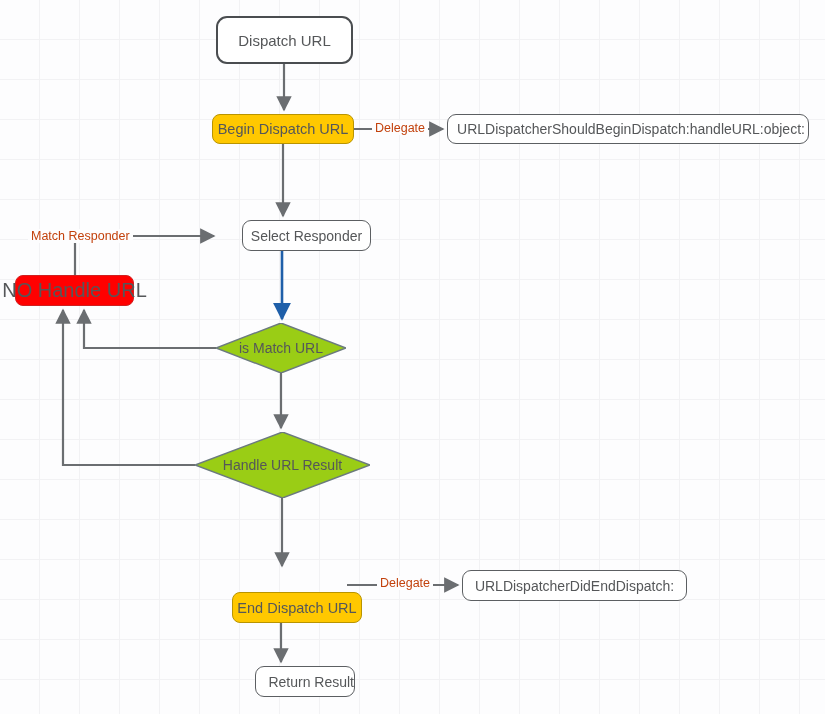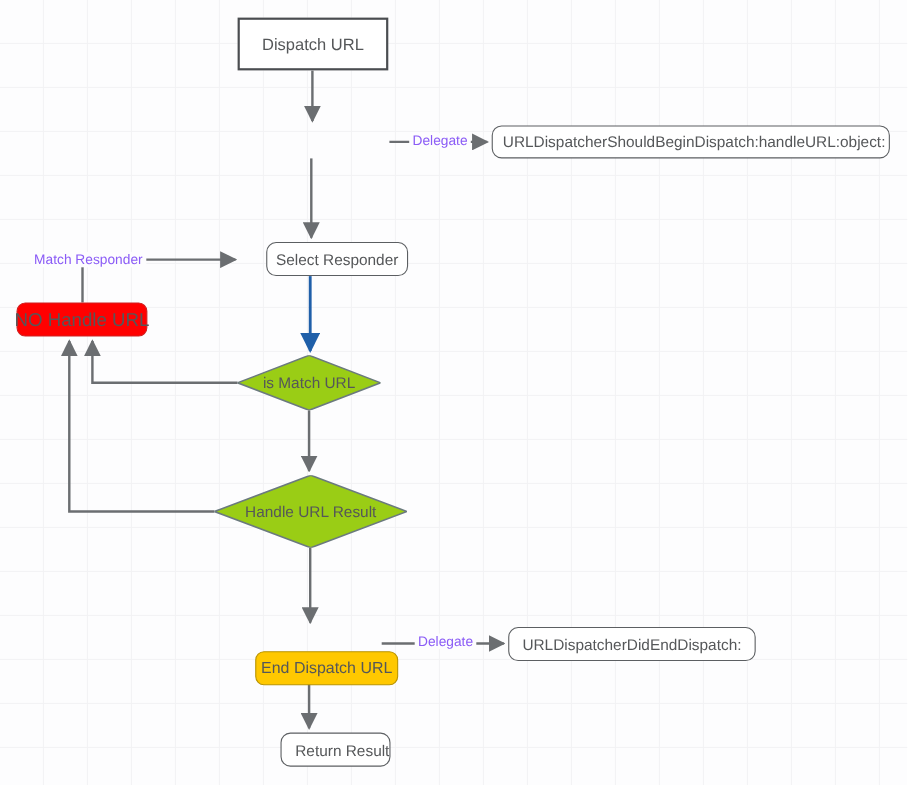--- a/index.html
+++ b/index.html
@@ -35,21 +35,21 @@
     align-items: center;
     justify-content: center;
     font-family: "Liberation Sans", sans-serif;
     color: #555759;
     text-align: center;
     white-space: nowrap;
     z-index: 2;
   }
   .node-terminal {
     border: 2.4px solid #4a4d50;
-    border-radius: 0;
+    border-radius: 11px;
     background: #ffffff;
     font-size: 15px;
   }
   .node-plain {
     border: 1.3px solid #5c5f62;
     border-radius: 9px;
     background: #ffffff;
     font-size: 14px;
     margin-left: 24px;
   }
@@ -63,42 +63,42 @@
   .node-process {
     border: 1.4px solid #b99400;
     border-radius: 8px;
     background: #FFC800;
     font-size: 14.5px;
   }
   .node-error {
     border: 1.4px solid #d02020;
     border-radius: 8px;
     background: #FF0000;
-    font-size: 17px;
+    font-size: 20px;
   }
   .node-decision {
     background: transparent;
     border: none;
     font-size: 14px;
   }
   .node-decision .dia-label {
     position: relative;
     z-index: 3;
   }
   .diamond-svg {
     position: absolute;
     left: 0;
     top: 0;
     z-index: 1;
   }
   .edge-label {
     position: absolute;
     font-family: "Liberation Sans", sans-serif;
     font-size: 12.5px;
-    color: #8b5cf6;
+    color: #c2410c;
     background: #fdfdfe;
     padding: 0 3px;
     white-space: nowrap;
     z-index: 3;
   }
 </style>
 </head>
 <body>
 
 <div id="canvas">
@@ -138,20 +138,23 @@
 
     <g stroke="#1f5fa9" stroke-width="2.6" fill="none">
       <path d="M 282 251 L 282 319" marker-end="url(#arrow-blue)"></path>
     </g>
   </svg>
 
   <div class="node node-terminal" style="left:216px; top:16px; width:137px; height:48px;">
     <span>Dispatch URL</span>
   </div>
 
+  <div class="node node-process" style="left:212px; top:114px; width:142px; height:30px;">
+    <span>Begin Dispatch URL</span>
+  </div>
 
   <div class="node node-callback" style="left:447px; top:114px; width:362px; height:30px;padding-left:16px;">
     <span>URLDispatcherShouldBeginDispatch:handleURL:object:</span>
   </div>
 
   <div class="node node-plain" style="left:218px; top:220px; width:129px; height:31px;">
     <span>Select Responder</span>
   </div>
 
   <div class="node node-error" style="left:15px; top:275px; width:119px; height:31px;">

